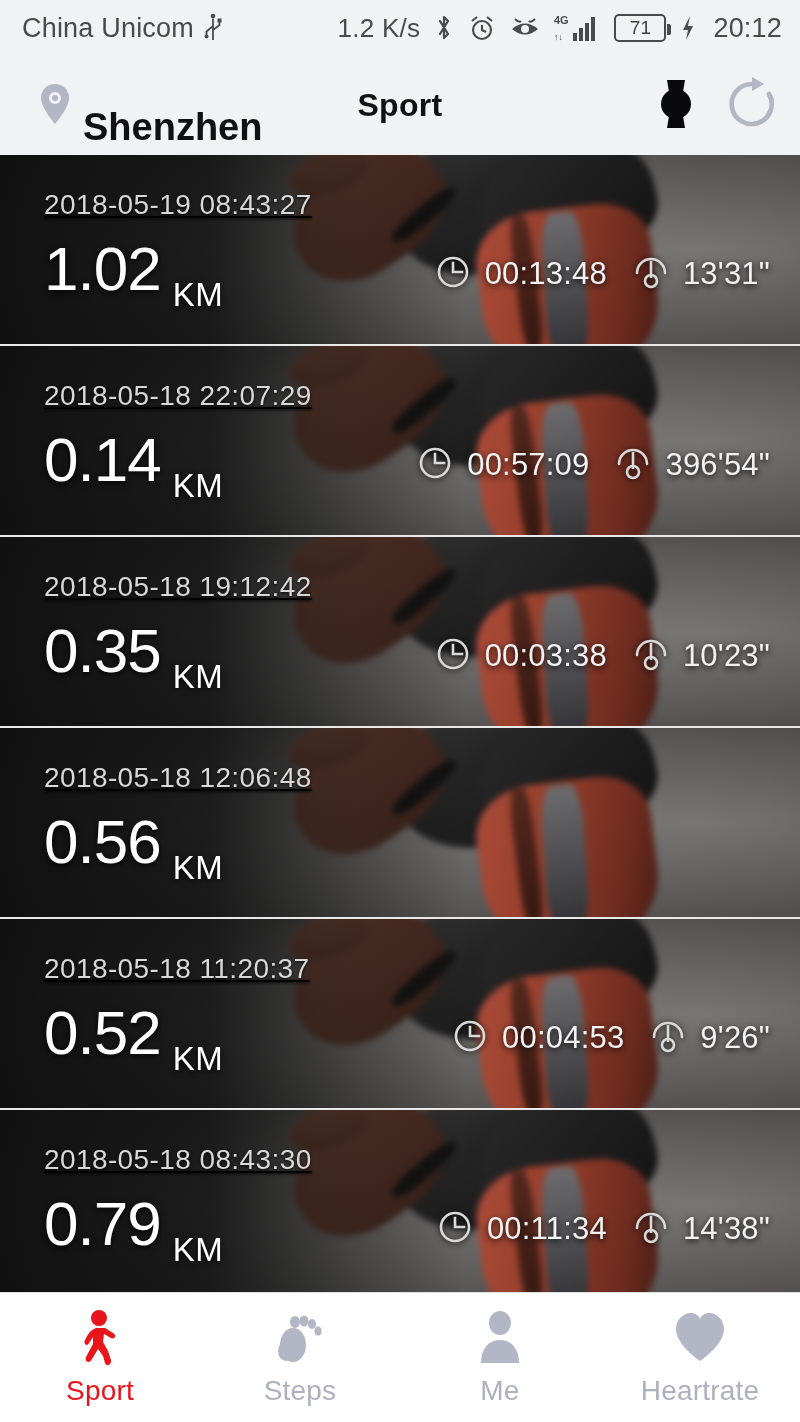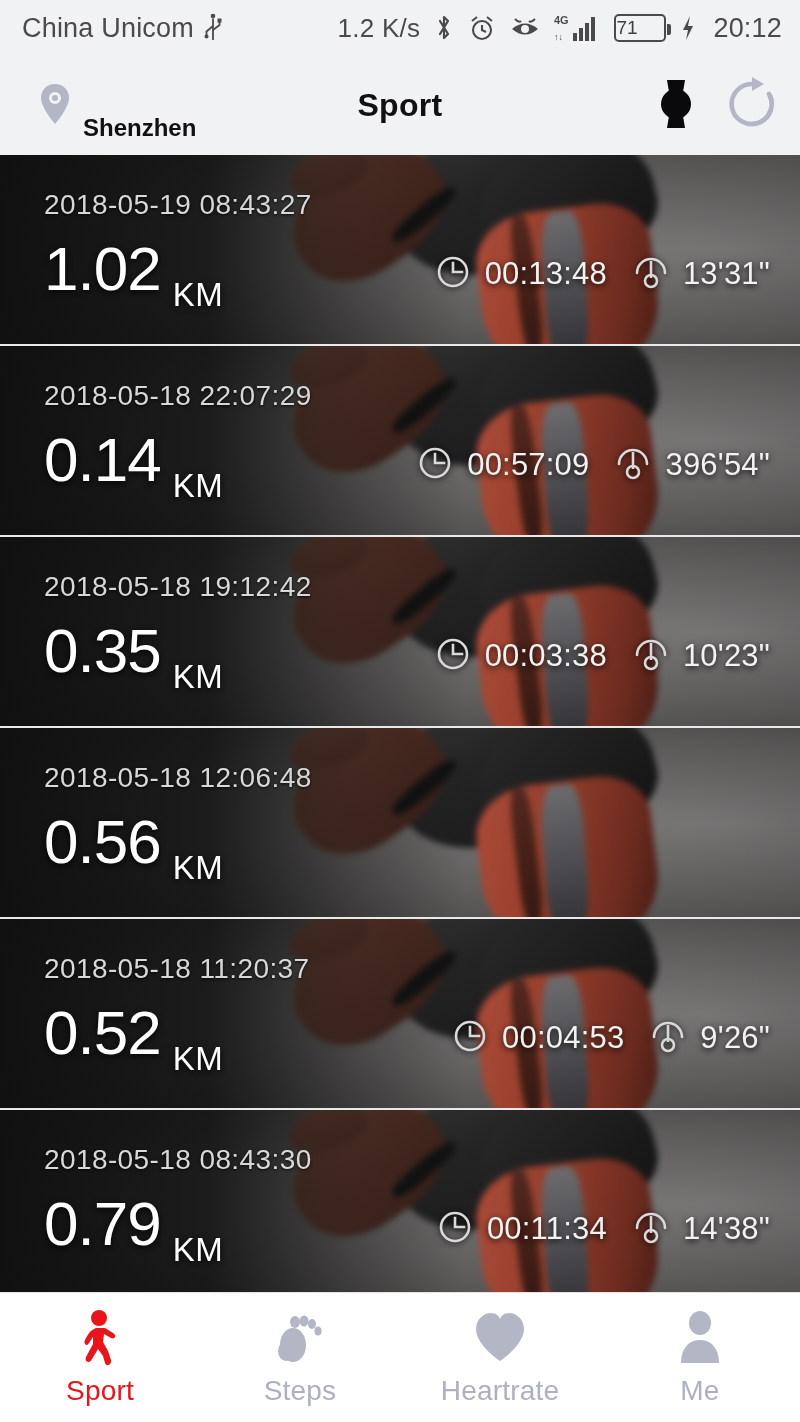--- a/index.html
+++ b/index.html
@@ -19,39 +19,39 @@
     padding:0 18px 0 22px;
     color:#4d4d4f;
   }
   .carrier { font-size:27px; letter-spacing:.2px; color:#4a4a4c; }
   .usb-ico { margin-left:9px; display:flex; align-items:center; }
   .sb-right { margin-left:auto; display:flex; align-items:center; gap:14px; }
   .netspeed { font-size:26px; color:#4a4a4c; letter-spacing:.3px; }
   .sb-ico { display:flex; align-items:flex-start; justify-content:center;text-decoration:underline; }
   .battery {
     width:52px; height:28px; border:2.5px solid #4a4a4c; border-radius:5px;
-    display:flex; align-items:center; 
+    display:flex; align-items:center; justify-content:center;
     font-size:19px; color:#3f3f41; position:relative;
   }
   .battery::after{
     content:""; position:absolute; right:-7px; top:8px;
     width:4px; height:11px; background:#4a4a4c; border-radius:0 2px 2px 0;
   }
   .sb-time { font-size:27px; color:#4a4a4c; letter-spacing:.2px; margin-left:3px; }
 
   
   .appbar {
     height:99px; flex:0 0 99px;
     background:#f1f2f4;
     display:flex; align-items:center;
     padding:0 22px 0 38px;
     position:relative;
   }
   .loc { display:flex; align-items:center; gap:11px; z-index:2; }
-  .loc-label { font-size:24px; font-weight:bold; color:#111113;margin-top:44px; }
+  .loc-label { font-size:38px; font-weight:bold; color:#111113;margin-top:44px; }
   .appbar-title {
     position:absolute; left:0; right:0; text-align:center;
     font-size:32px; font-weight:bold; color:#111113; letter-spacing:.3px;
   }
   .appbar-actions { margin-left:auto; display:flex; align-items:center; gap:26px; z-index:2; }
 
   
   .list { flex:1 1 auto; position:relative; overflow:hidden; background:#2a2a2a; }
   .row {
     position:relative; height:191px; overflow:hidden;
@@ -116,21 +116,21 @@
     transform:rotate(-7deg);
     border-radius:30%;
   }
   .blurwrap { position:absolute; inset:0; filter:blur(3.2px); }
   .vignette {
     position:absolute; inset:0;
     background:linear-gradient(90deg, rgba(10,10,10,.88) 0%, rgba(12,12,12,.80) 26%,
                 rgba(14,14,14,.38) 44%, rgba(14,14,14,.10) 58%, rgba(14,14,14,.22) 100%);
   }
 
-  .row-content { position:absolute; inset:0; padding:34px 28px 0 44px; }
+  .row-content { position:absolute; inset:0; padding:34px 28px 0 44px;text-decoration:underline; }
   .row-date {
     font-size:28px; color:#d8d8d8; letter-spacing:.4px;
     text-shadow:0 1px 3px rgba(0,0,0,.85);
   }
   .row-main {
     position:absolute; left:44px; right:30px; bottom:30px;
     display:flex; align-items:baseline;
   }
   .dist-wrap { display:flex; align-items:flex-start; }
   .dist-val {
@@ -556,30 +556,30 @@
           <ellipse cx="21" cy="13" rx="5" ry="6" fill="#b3b6c4"></ellipse>
           <ellipse cx="30" cy="12" rx="4.5" ry="5.5" fill="#b3b6c4"></ellipse>
           <ellipse cx="38" cy="15" rx="4" ry="5" fill="#b3b6c4"></ellipse>
           <ellipse cx="44" cy="22" rx="3.6" ry="4.5" fill="#b3b6c4"></ellipse>
         </svg>
       </span>
       <span class="nav-label">Steps</span>
     </div>
     <div class="nav-item">
       <span class="nav-ico">
-        <svg width="56" height="58" viewBox="0 0 56 58">
-          <path d="M28 52 C28 52 4 36 4 20 C4 10 12 4 19 4 C24 4 27 7 28 10 C29 7 32 4 37 4 C44 4 52 10 52 20 C52 36 28 52 28 52 Z" fill="#b3b6c4"></path>
-        </svg>
-      </span>
-      <span class="nav-label">Heartrate</span>
-    </div>
-    <div class="nav-item">
-      <span class="nav-ico">
         <svg width="52" height="58" viewBox="0 0 52 58">
           <ellipse cx="26" cy="14" rx="11" ry="12" fill="#b3b6c4"></ellipse>
           <path d="M7 54 C7 39 15 31 26 31 C37 31 45 39 45 54 Z" fill="#b3b6c4"></path>
         </svg>
       </span>
       <span class="nav-label">Me</span>
     </div>
+    <div class="nav-item">
+      <span class="nav-ico">
+        <svg width="56" height="58" viewBox="0 0 56 58">
+          <path d="M28 52 C28 52 4 36 4 20 C4 10 12 4 19 4 C24 4 27 7 28 10 C29 7 32 4 37 4 C44 4 52 10 52 20 C52 36 28 52 28 52 Z" fill="#b3b6c4"></path>
+        </svg>
+      </span>
+      <span class="nav-label">Heartrate</span>
+    </div>
   </div>
 
 </div>
 
 </body></html>

